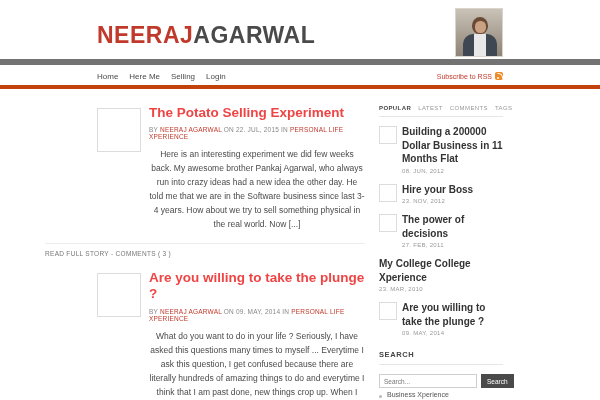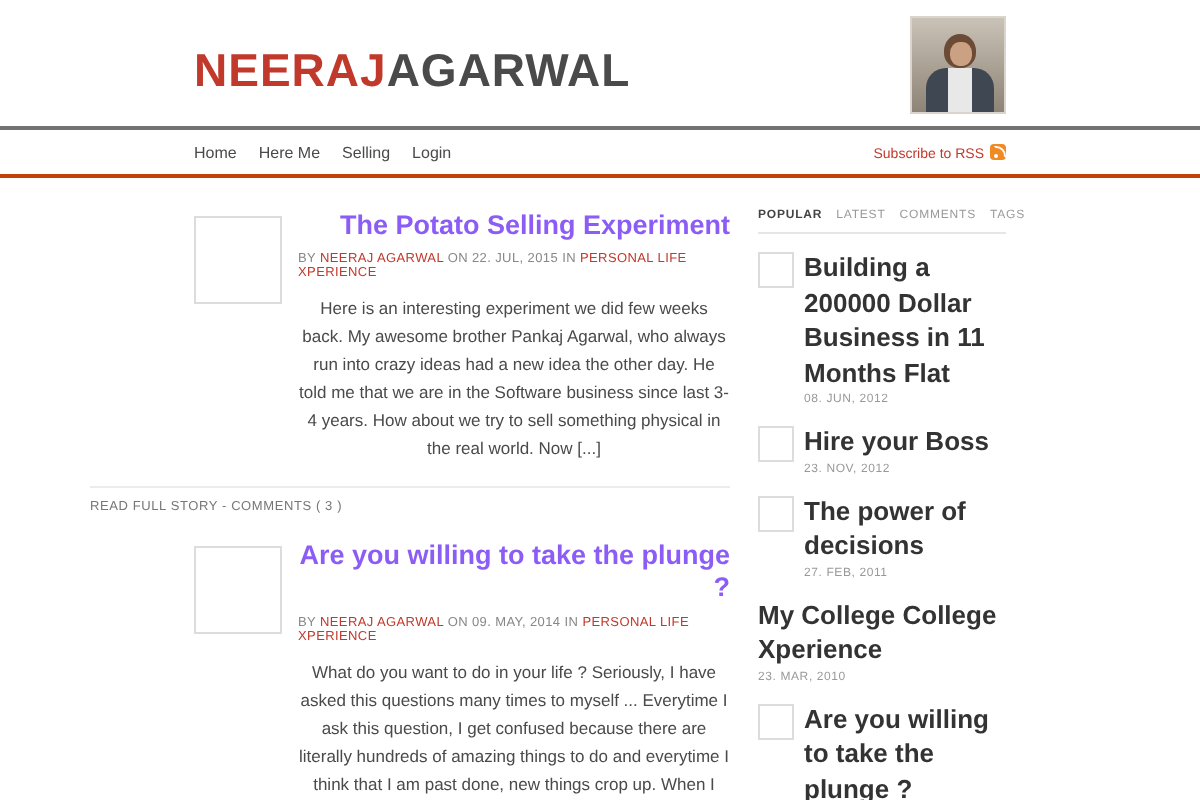--- a/index.html
+++ b/index.html
@@ -13,21 +13,21 @@
   .page {
     width: 600px; height: 400px;
     position: relative;
     background: #fff;
     overflow: hidden;
   }
 
   
   .header {
     height: 65px;
-    border-bottom: 2px solid #737373;
+    border-bottom: 6px solid #737373;
     position: relative;
     padding-left: 97px;
   }
   .logo {
     position: absolute;
     left: 97px;
     top: 22px;
     font-size: 23px;
     letter-spacing: 0.5px;
     font-weight: bold;
@@ -53,21 +53,21 @@
   .avatar .face { position:absolute; left:19px; top:12px; width:11px; height:12px;
     background:#caa183; border-radius:45%; }
   .avatar .body { position:absolute; left:7px; top:25px; width:34px; height:26px;
     background:#3f4852; border-radius:10px 10px 0 0; }
   .avatar .shirt { position:absolute; left:18px; top:25px; width:12px; height:26px;
     background:#e8e8e8; }
 
   
   .nav {
     height: 24px;
-    border-bottom: 2px solid #c2410c;
+    border-bottom: 4px solid #c2410c;
     position: relative;
     padding-left: 97px;
     font-size: 8px;
     color: #555;
   }
   .nav ul { list-style: none; margin: 0; padding: 0; display: flex; }
   .nav li { padding: 7px 11px 7px 0; }
   .nav a { color: #4a4a4a; text-decoration: none; }
   .rss {
     position: absolute;
@@ -125,23 +125,22 @@
     position: absolute;
     left: 0; top: 3px;
     width: 44px; height: 44px;
     border: 1px solid #dcdcdc;
     background: #fff;
   }
   .post-title {
     margin: 0 0 5px 0;
     font-size: 13.5px;
     font-weight: bold;
-    color: #8b5cf6;
+    color: #ef4444;
     line-height: 1.2;
-    text-align: right;
   }
   .post-meta {
     font-size: 6.5px;
     color: #888;
     letter-spacing: 0.2px;
     margin-bottom: 7px;
     text-transform: uppercase;
   }
   .post-meta .auth { color: #c0392b; }
   .post-meta .cat { color: #c0392b; }
@@ -185,21 +184,21 @@
     min-height: 20px;
   }
   .sb-thumb {
     position: absolute;
     left: 0; top: 1px;
     width: 18px; height: 18px;
     border: 1px solid #dcdcdc;
     background: #fff;
   }
   .sb-title {
-    font-size: 13px;
+    font-size: 10px;
     font-weight: bold;
     color: #333;
     line-height: 1.35;
     margin-bottom: 2px;
   }
   .sb-date {
     font-size: 6px;
     color: #999;
     letter-spacing: 0.3px;
     text-transform: uppercase;

